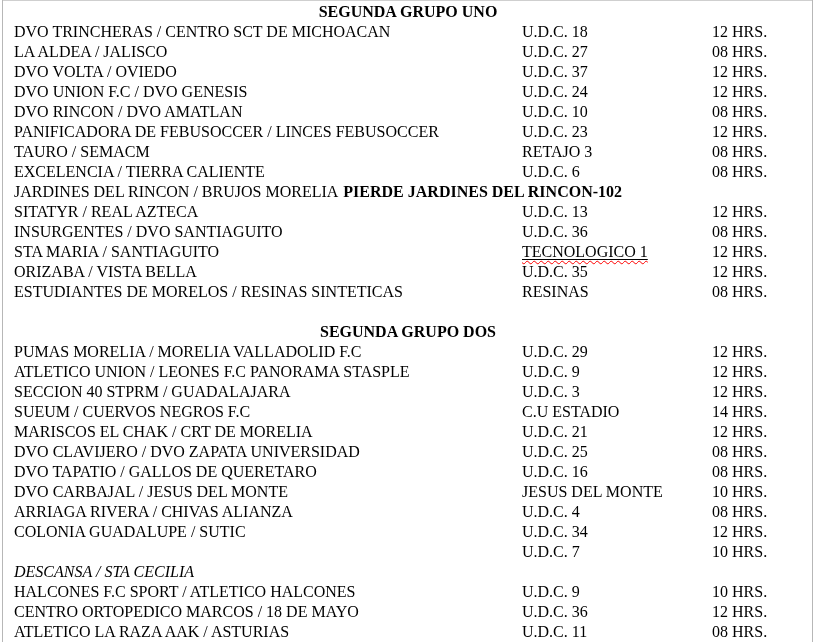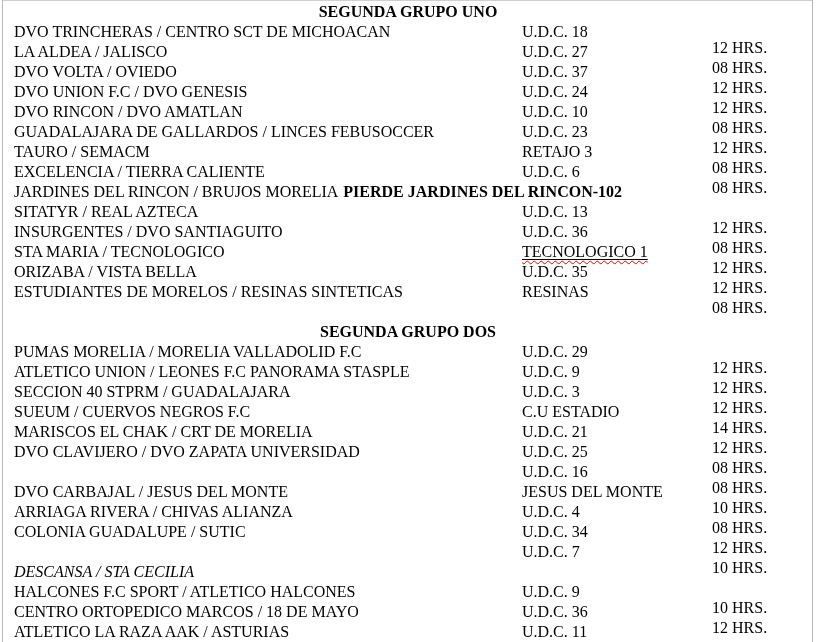--- a/index.html
+++ b/index.html
@@ -55,21 +55,21 @@
     white-space: nowrap;
     padding-left: 12px;
   }
   .cell {
     position: absolute;
     top: 0;
     white-space: nowrap;
   }
   .cell.match { left: 14px; }
   .cell.venue { left: 522px; }
-  .cell.time  { left: 712px; margin-top: 16px; }
+  .cell.time  { left: 712px; }
   .result-note {
     font-weight: bold;
     margin-left: 5px;
   }
   .italic { font-style: italic; }
   .u-solid {
     text-decoration: underline;
     text-decoration-color: #000000;
     text-decoration-thickness: 1px;
     text-underline-offset: 2px;
@@ -110,21 +110,21 @@
     <span class="cell match"><span>DVO UNION F.C / DVO GENESIS</span></span>
     <span class="cell venue"><span class="vwrap"><span>U.D.C. 24</span></span></span>
     <span class="cell time"><span>12 HRS.</span></span>
   </div>
         <div class="row">
     <span class="cell match"><span>DVO RINCON / DVO AMATLAN</span></span>
     <span class="cell venue"><span class="vwrap"><span>U.D.C. 10</span></span></span>
     <span class="cell time"><span>08 HRS.</span></span>
   </div>
         <div class="row">
-    <span class="cell match"><span>GUADALAJARA DE GALLARDOS / LINCES FEBUSOCCER</span></span>
+    <span class="cell match"><span>PANIFICADORA DE FEBUSOCCER / LINCES FEBUSOCCER</span></span>
     <span class="cell venue"><span class="vwrap"><span>U.D.C. 23</span></span></span>
     <span class="cell time"><span>12 HRS.</span></span>
   </div>
         <div class="row">
     <span class="cell match"><span>TAURO / SEMACM</span></span>
     <span class="cell venue"><span class="vwrap"><span>RETAJO 3</span></span></span>
     <span class="cell time"><span>08 HRS.</span></span>
   </div>
         <div class="row">
     <span class="cell match"><span>EXCELENCIA / TIERRA CALIENTE</span></span>
@@ -140,21 +140,21 @@
     <span class="cell match"><span>SITATYR / REAL AZTECA</span></span>
     <span class="cell venue"><span class="vwrap"><span>U.D.C. 13</span></span></span>
     <span class="cell time"><span>12 HRS.</span></span>
   </div>
         <div class="row">
     <span class="cell match"><span>INSURGENTES / DVO SANTIAGUITO</span></span>
     <span class="cell venue"><span class="vwrap"><span>U.D.C. 36</span></span></span>
     <span class="cell time"><span>08 HRS.</span></span>
   </div>
         <div class="row">
-    <span class="cell match"><span>STA MARIA / TECNOLOGICO</span></span>
+    <span class="cell match"><span>STA MARIA / SANTIAGUITO</span></span>
     <span class="cell venue"><span class="vwrap u-solid"><span class="sq">TECNOLOGICO 1</span></span></span>
     <span class="cell time"><span>12 HRS.</span></span>
   </div>
         <div class="row">
     <span class="cell match"><span>ORIZABA / VISTA BELLA</span></span>
     <span class="cell venue"><span class="vwrap"><span>U.D.C. 35</span></span></span>
     <span class="cell time"><span>12 HRS.</span></span>
   </div>
         <div class="row">
     <span class="cell match"><span>ESTUDIANTES DE MORELOS / RESINAS SINTETICAS</span></span>
@@ -191,20 +191,21 @@
     <span class="cell match"><span>MARISCOS EL CHAK / CRT DE MORELIA</span></span>
     <span class="cell venue"><span class="vwrap"><span>U.D.C. 21</span></span></span>
     <span class="cell time"><span>12 HRS.</span></span>
   </div>
         <div class="row">
     <span class="cell match"><span>DVO CLAVIJERO / DVO ZAPATA UNIVERSIDAD</span></span>
     <span class="cell venue"><span class="vwrap"><span>U.D.C. 25</span></span></span>
     <span class="cell time"><span>08 HRS.</span></span>
   </div>
         <div class="row">
+    <span class="cell match"><span>DVO TAPATIO / GALLOS DE QUERETARO</span></span>
     <span class="cell venue"><span class="vwrap"><span>U.D.C. 16</span></span></span>
     <span class="cell time"><span>08 HRS.</span></span>
   </div>
         <div class="row">
     <span class="cell match"><span>DVO CARBAJAL / JESUS DEL MONTE</span></span>
     <span class="cell venue"><span class="vwrap"><span>JESUS DEL MONTE</span></span></span>
     <span class="cell time"><span>10 HRS.</span></span>
   </div>
         <div class="row">
     <span class="cell match"><span>ARRIAGA RIVERA / CHIVAS ALIANZA</span></span>

